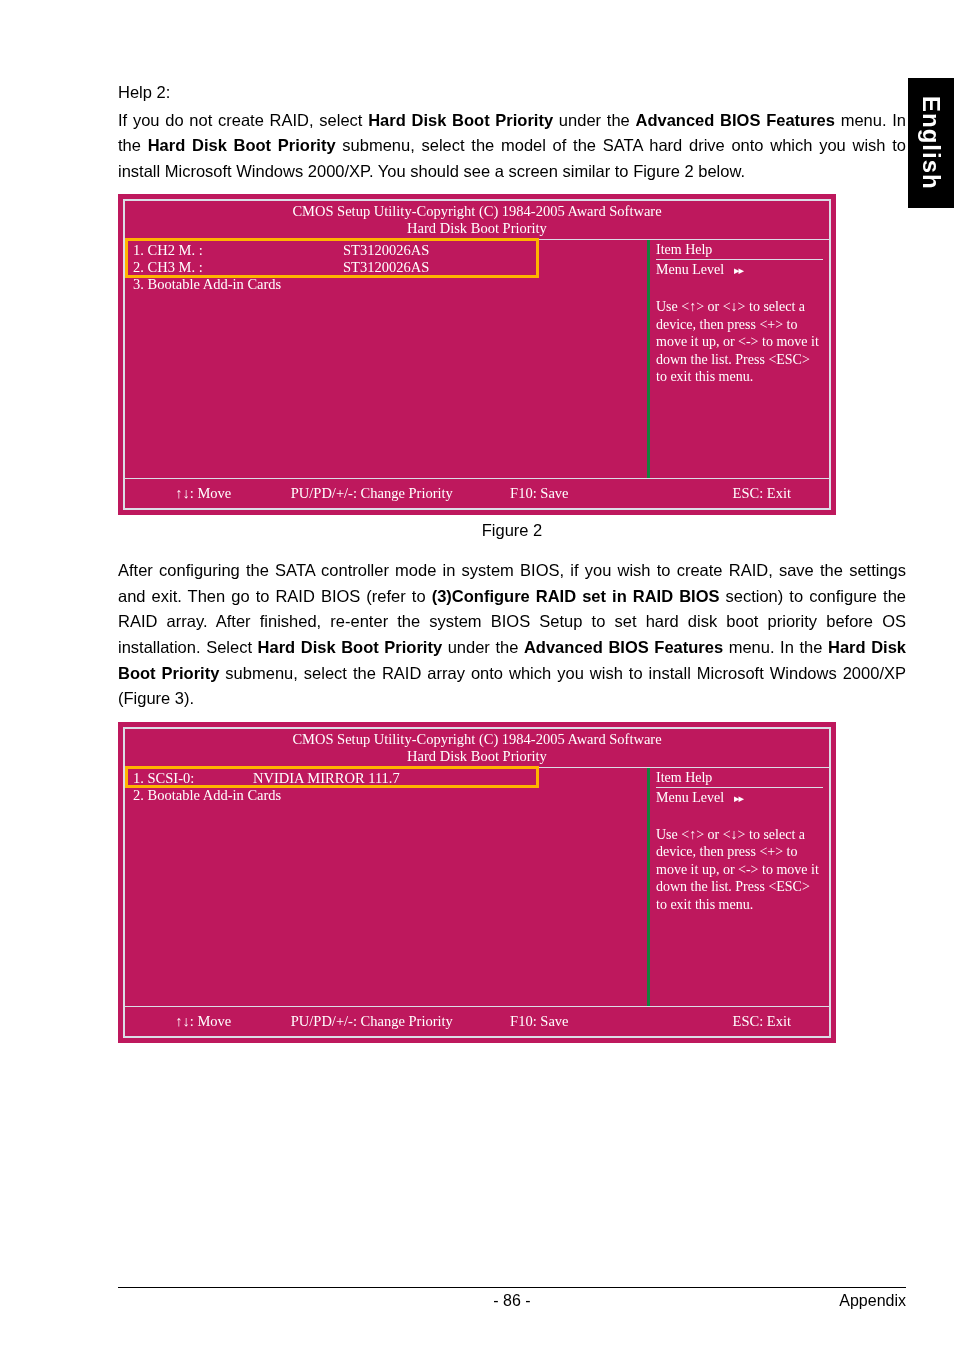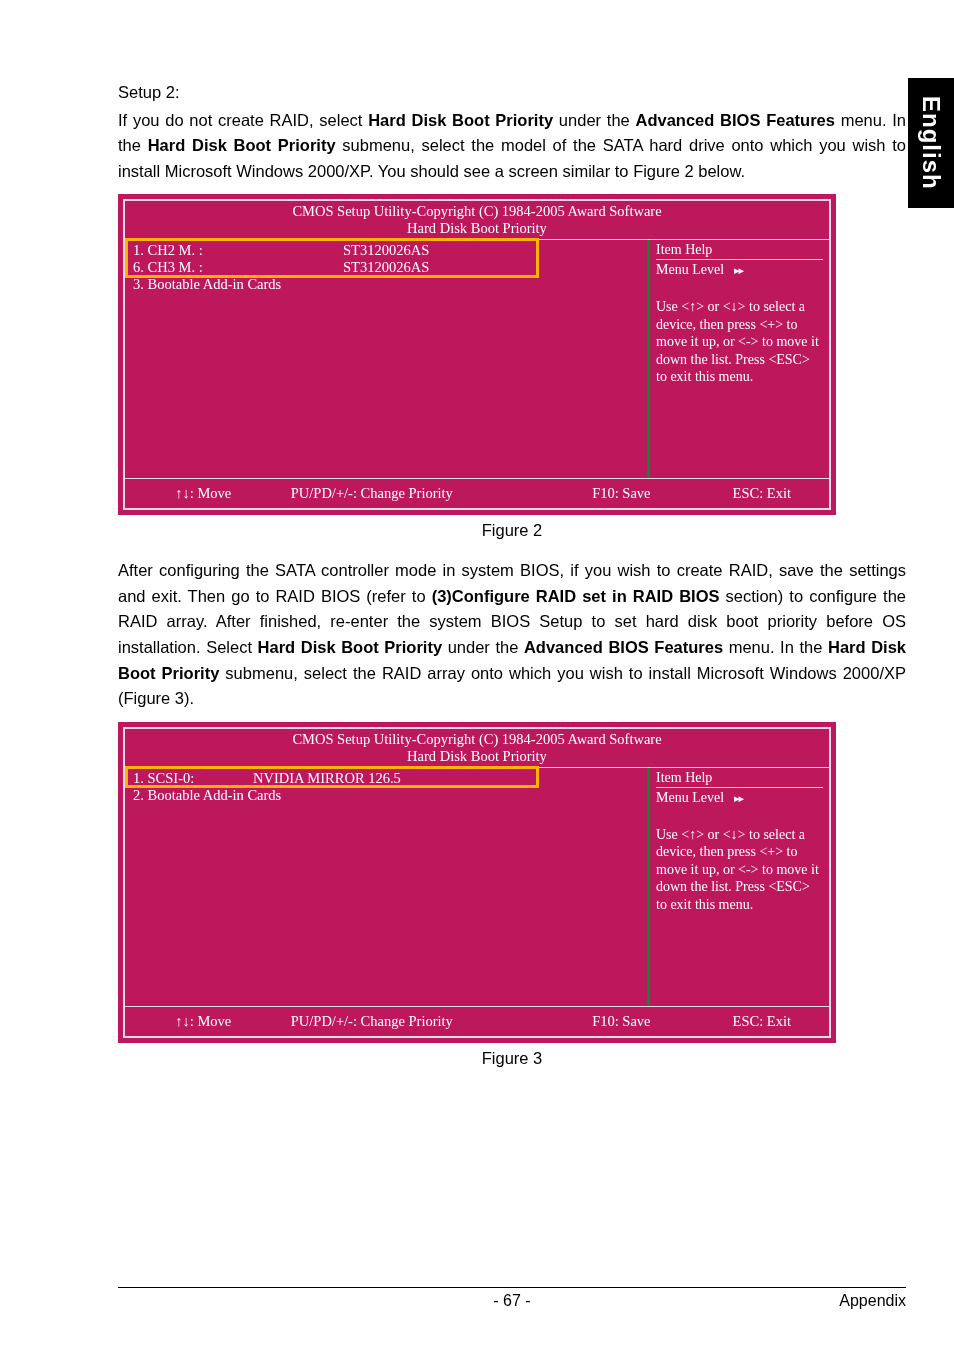--- a/index.html
+++ b/index.html
@@ -78,21 +78,21 @@
   }
   .bios-right .hdr { border-bottom: 1px solid #dcdce6; padding-bottom: 1px; margin-bottom: 2px; }
   .bios-right .menu-level { margin-bottom: 20px; }
   .bios-footer {
     display: flex;
     padding: 6px 8px;
     font-size: 14.5px;
   }
   .bios-footer > div { flex: 1; text-align: center; }
   .bios-footer > div:nth-child(2){ flex:1.4; }
-  .bios-footer > div:nth-child(3){ flex:1; text-align:right; padding-left:40px;}
+  .bios-footer > div:nth-child(3){ flex:1; text-align:left; padding-left:40px;}
   .bios-footer > div:nth-child(4){ flex:1; text-align:right; padding-right:30px;}
   .highlight-box {
     position: absolute;
     border: 3px solid #ffb300;
     pointer-events: none;
   }
   .device-row {
     display: flex;
     padding: 0 4px;
   }
@@ -120,37 +120,37 @@
   .tri::after { content: "\25B8\25B8"; font-size: 11px; letter-spacing: -1px; margin-left: 10px;}
 </style>
 </head>
 <body>
 
 <div class="page">
 
   <div class="side-tab">English</div>
 
   <div class="body-text">
-    <div class="step">Setup 2:</div>
+    <div class="step">Help 2:</div>
     <span>If you do not create RAID, select </span><span class="bold">Hard Disk Boot Priority</span><span> under the </span><span class="bold">Advanced BIOS Features</span><span> menu. In the </span><span class="bold">Hard Disk Boot Priority</span><span> submenu, select the model of the SATA hard drive onto which you wish to install Microsoft Windows 2000/XP. You should see a screen similar to Figure 2 below.</span>
   </div>
 
   <div class="bios-box">
     <div class="bios-inner">
       <div class="bios-title">CMOS Setup Utility-Copyright (C) 1984-2005 Award Software</div>
       <div class="bios-subtitle">Hard Disk Boot Priority</div>
       <div class="bios-mid">
         <div class="bios-left">
           <div class="highlight-box" style="left:0px; top:-2px; width:414px; height:40px;"></div>
           <div class="device-row">
             <span class="c1">1. CH2 M.     :</span>
             <span class="c2">ST3120026AS</span>
           </div>
           <div class="device-row">
-            <span class="c1">6. CH3 M.     :</span>
+            <span class="c1">2. CH3 M.     :</span>
             <span class="c2">ST3120026AS</span>
           </div>
           <div class="device-row">
             <span class="c1" style="width:auto">3. Bootable Add-in Cards</span>
           </div>
         </div>
         <div class="bios-right">
           <div class="hdr">Item Help</div>
           <div class="menu-level"><span>Menu Level</span><span class="tri"></span></div>
           <div style="line-height:1.25">Use &lt;↑&gt;    or &lt;↓&gt; to select a device, then press &lt;+&gt; to move it up, or &lt;-&gt; to move it down the list. Press &lt;ESC&gt; to exit this menu.</div>
@@ -173,42 +173,41 @@
 
   <div class="bios-box">
     <div class="bios-inner">
       <div class="bios-title">CMOS Setup Utility-Copyright (C) 1984-2005 Award Software</div>
       <div class="bios-subtitle">Hard Disk Boot Priority</div>
       <div class="bios-mid">
         <div class="bios-left">
           <div class="highlight-box" style="left:0px; top:-2px; width:414px; height:22px;"></div>
           <div class="device-row scsi-row">
             <span class="c1">1. SCSI-0:</span>
-            <span class="c2">NVIDIA   MIRROR 126.5</span>
+            <span class="c2">NVIDIA   MIRROR 111.7</span>
           </div>
           <div class="device-row">
             <span class="c1" style="width:auto">2. Bootable Add-in Cards</span>
           </div>
         </div>
         <div class="bios-right">
           <div class="hdr">Item Help</div>
           <div class="menu-level"><span>Menu Level</span><span class="tri"></span></div>
           <div style="line-height:1.25">Use &lt;↑&gt;    or &lt;↓&gt; to select a device, then press &lt;+&gt; to move it up, or &lt;-&gt; to move it down the list. Press &lt;ESC&gt; to exit this menu.</div>
         </div>
       </div>
       <div class="bios-footer">
         <div>↑↓: Move</div>
         <div>PU/PD/+/-: Change Priority</div>
         <div>F10: Save</div>
         <div>ESC: Exit</div>
       </div>
     </div>
   </div>
 
-  <div class="fig-caption">Figure 3</div>
 
   <div class="footer">
     <span></span>
-    <span class="pg">- 67 -</span>
+    <span class="pg">- 86 -</span>
     <span>Appendix</span>
   </div>
 
 </div>
 
 </body></html>

